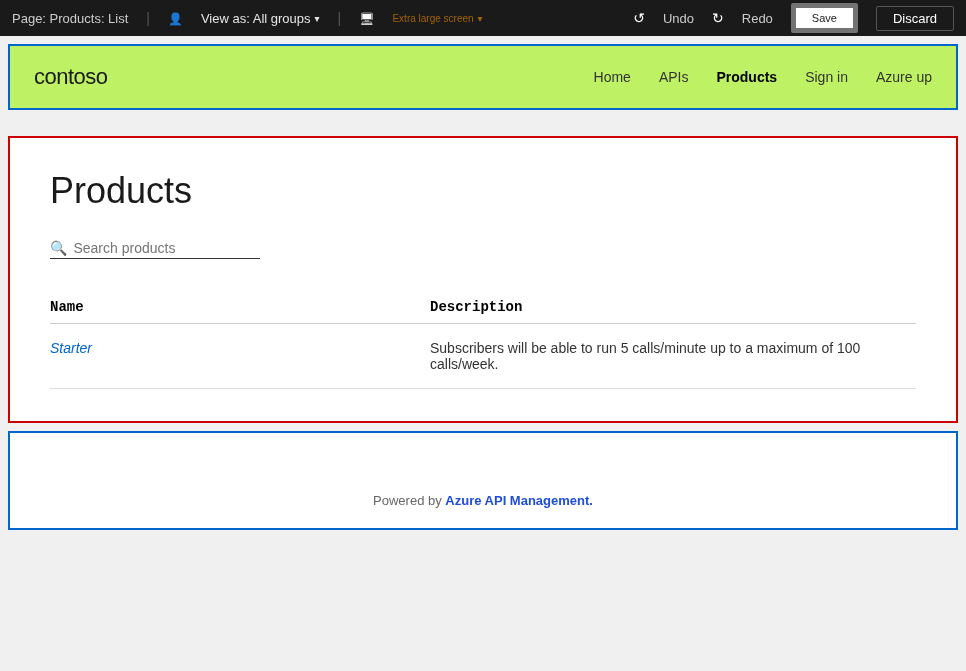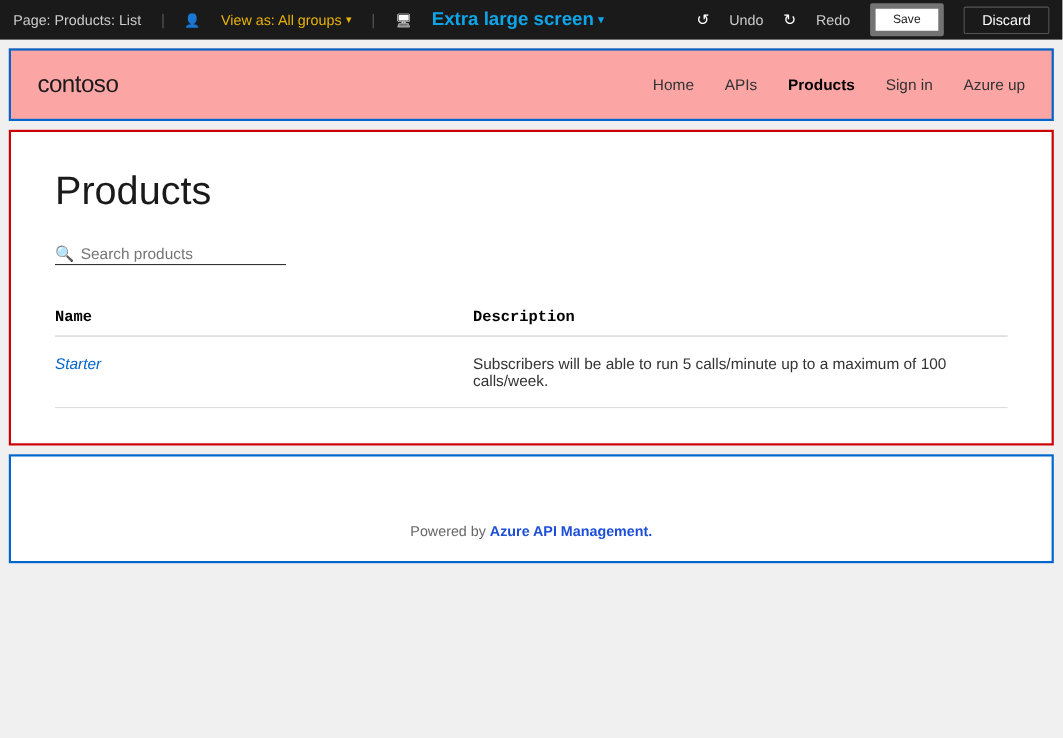--- a/index.html
+++ b/index.html
@@ -16,35 +16,34 @@
       gap: 18px;
     }
     .toolbar-page-label {
       color: #ccc;
       font-size: 13px;
     }
     .toolbar-separator {
       color: #555;
     }
     .toolbar-view-as {
-      color: #eab308;
+      color: #e5e5e5;
       font-size: 13px;
       display: flex;
       align-items: center;
       gap: 4px;
       cursor: pointer;
     }
     .toolbar-screen {
-      color: #0ea5e9;
-      font-size: 17px;
+      color: #a16207;
+      font-size: 10px;
       display: flex;
       align-items: center;
       gap: 4px;
       cursor: pointer;
-      font-weight: bold;
     }
     .toolbar-spacer { flex: 1; }
     .toolbar-undo, .toolbar-redo {
       color: #ccc;
       font-size: 13px;
       display: flex;
       align-items: center;
       gap: 4px;
       cursor: pointer;
     }
@@ -71,23 +70,23 @@
     .page-wrapper {
       padding: 8px;
       display: flex;
       flex-direction: column;
       gap: 0;
     }
 
     
     .header-section {
       border: 2px solid #0066cc;
-      background: #fca5a5;
+      background: #bef264;
       padding: 0;
-      margin-bottom: 0;
+      margin-bottom: 18px;
     }
     .site-header {
       display: flex;
       align-items: center;
       padding: 18px 24px;
     }
     .site-logo {
       font-size: 22px;
       font-weight: 300;
       color: #1a1a1a;

